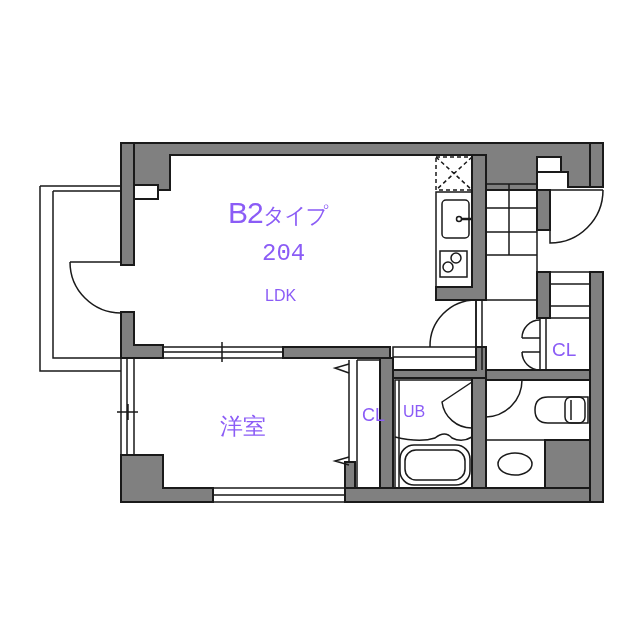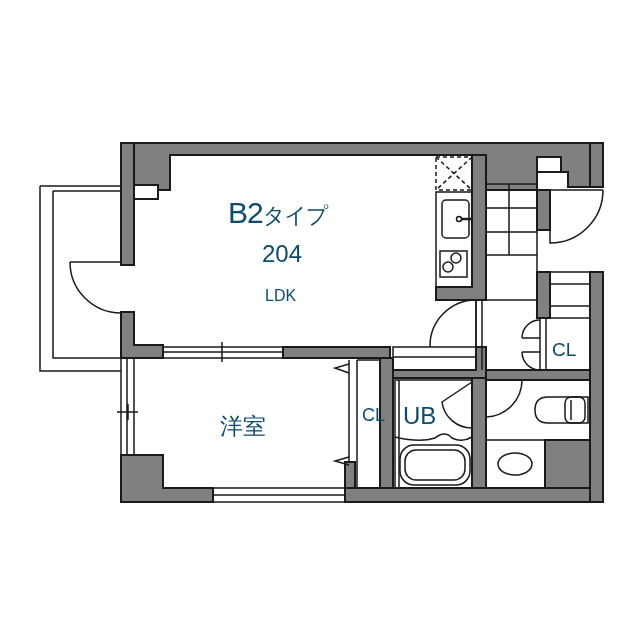--- a/index.html
+++ b/index.html
@@ -1,25 +1,25 @@
 <!DOCTYPE html>
 <html><head>
 <meta charset="utf-8">
 <style>
   html, body { margin: 0; padding: 0; background: #ffffff; }
   body { width: 639px; height: 640px; position: relative; overflow: hidden; font-family: "Liberation Sans", sans-serif; }
   svg { position: absolute; left: 0; top: 0; }
-  .lbl { position: absolute; color: #0c4a6e; font-family: "Liberation Sans", sans-serif; white-space: nowrap; line-height: 1; }
+  .lbl { position: absolute; color: #8b5cf6; font-family: "Liberation Sans", sans-serif; white-space: nowrap; line-height: 1; }
   .type-label { left: 228px; top: 198px; font-size: 30px; letter-spacing: -1px; }
   .type-label .suffix { font-size: 22px; font-family: "DejaVu Sans", sans-serif; }
-  .unit-label { left: 262px; top: 242px; font-size: 24px; }
+  .unit-label { left: 262px; top: 242px; font-size: 24px; font-family: Liberation Mono, monospace; }
   .ldk-label { left: 265px; top: 288px; font-size: 16px; }
   .yoshitsu-label { left: 220px; top: 415px; font-size: 23px; font-family: "DejaVu Sans", sans-serif; }
   .cl1-label { left: 362px; top: 402px; font-size: 18px; width: 14px; text-align: center; white-space: normal; line-height: 26px; }
-  .ub-label { left: 403px; top: 404px; font-size: 24px; }
+  .ub-label { left: 403px; top: 404px; font-size: 16px; }
   .cl2-label { left: 552px; top: 340px; font-size: 19px; }
 </style>
 </head>
 <body>
 
 <svg width="639" height="640" viewBox="0 0 639 640">
   <g stroke="#1a1a1a" stroke-width="2" fill="#808080">
 
     <path d="M121 143 H603 V187 H568 V172 H537 V190 H486 V155 H170 V190 H134 V143 Z"></path>
     <path d="M121 143 H134 V265 H121 Z"></path>

